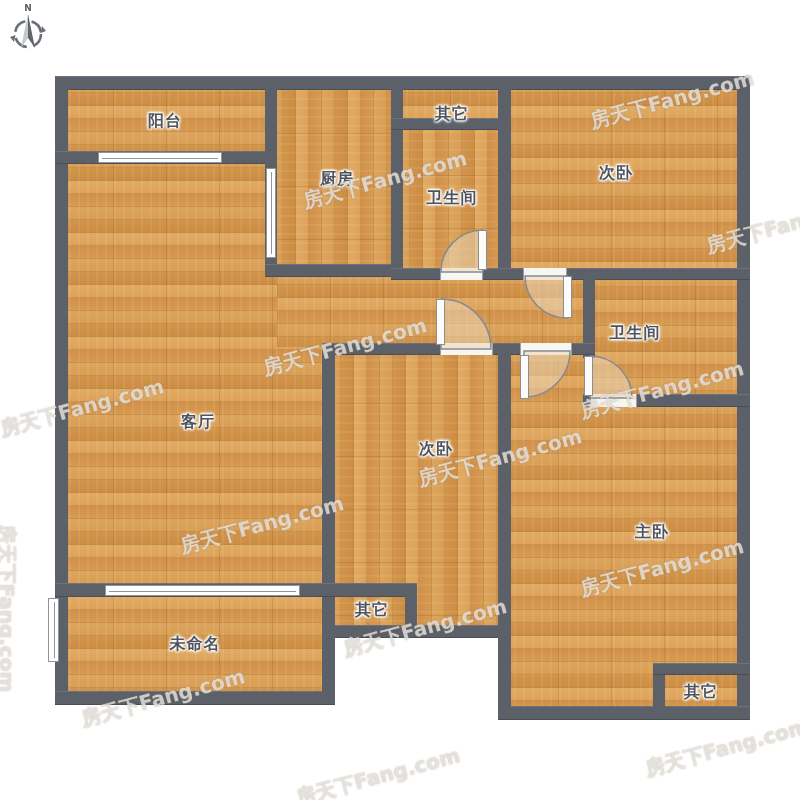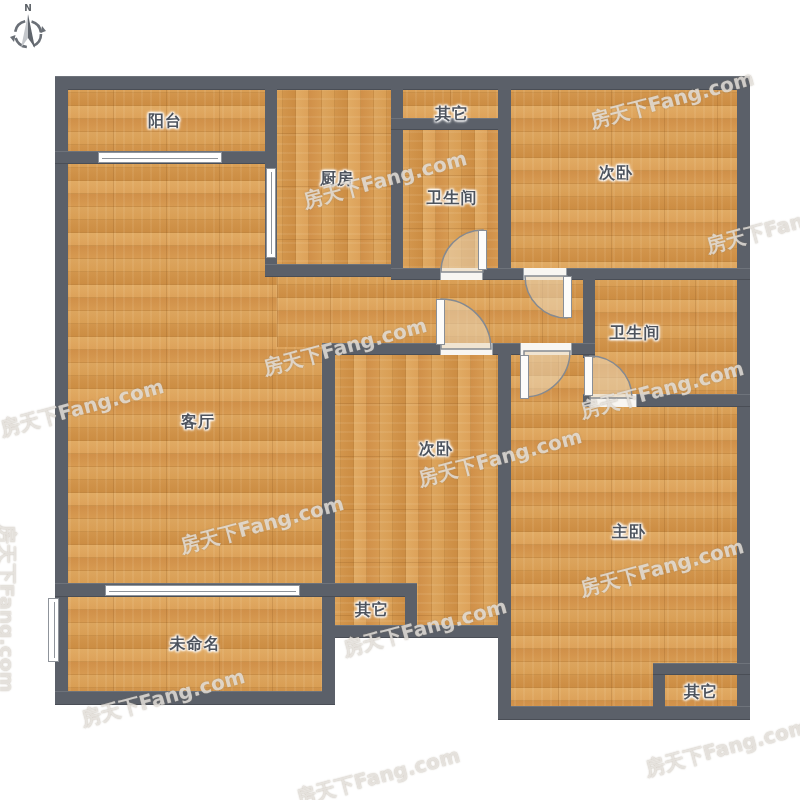--- a/index.html
+++ b/index.html
@@ -110,21 +110,21 @@
   <div class="leaf" style="left:584px;top:356px;width:9px;height:40px;"></div>
 
   <div class="room-label" style="left:165px;top:121px;">阳台</div>
   <div class="room-label" style="left:337px;top:179px;">厨房</div>
   <div class="room-label" style="left:452px;top:114px;">其它</div>
   <div class="room-label" style="left:452px;top:198px;">卫生间</div>
   <div class="room-label" style="left:616px;top:173px;">次卧</div>
   <div class="room-label" style="left:635px;top:333px;">卫生间</div>
   <div class="room-label" style="left:198px;top:422px;">客厅</div>
   <div class="room-label" style="left:436px;top:449px;">次卧</div>
-  <div class="room-label" style="left:629px;top:532px;">主卧</div>
+  <div class="room-label" style="left:652px;top:532px;">主卧</div>
   <div class="room-label" style="left:195px;top:644px;font-family:Liberation Serif, serif;">未命名</div>
   <div class="room-label" style="left:372px;top:610px;">其它</div>
   <div class="room-label" style="left:701px;top:692px;">其它</div>
 
   <span class="wm" style="left:385px;top:180px;">房天下Fang.com</span>
   <span class="wm" style="left:672px;top:100px;">房天下Fang.com</span>
   <span class="wm" style="left:345px;top:347px;">房天下Fang.com</span>
   <span class="wm" style="left:82px;top:408px;">房天下Fang.com</span>
   <span class="wm" style="left:662px;top:390px;">房天下Fang.com</span>
   <span class="wm" style="left:262px;top:525px;">房天下Fang.com</span>

